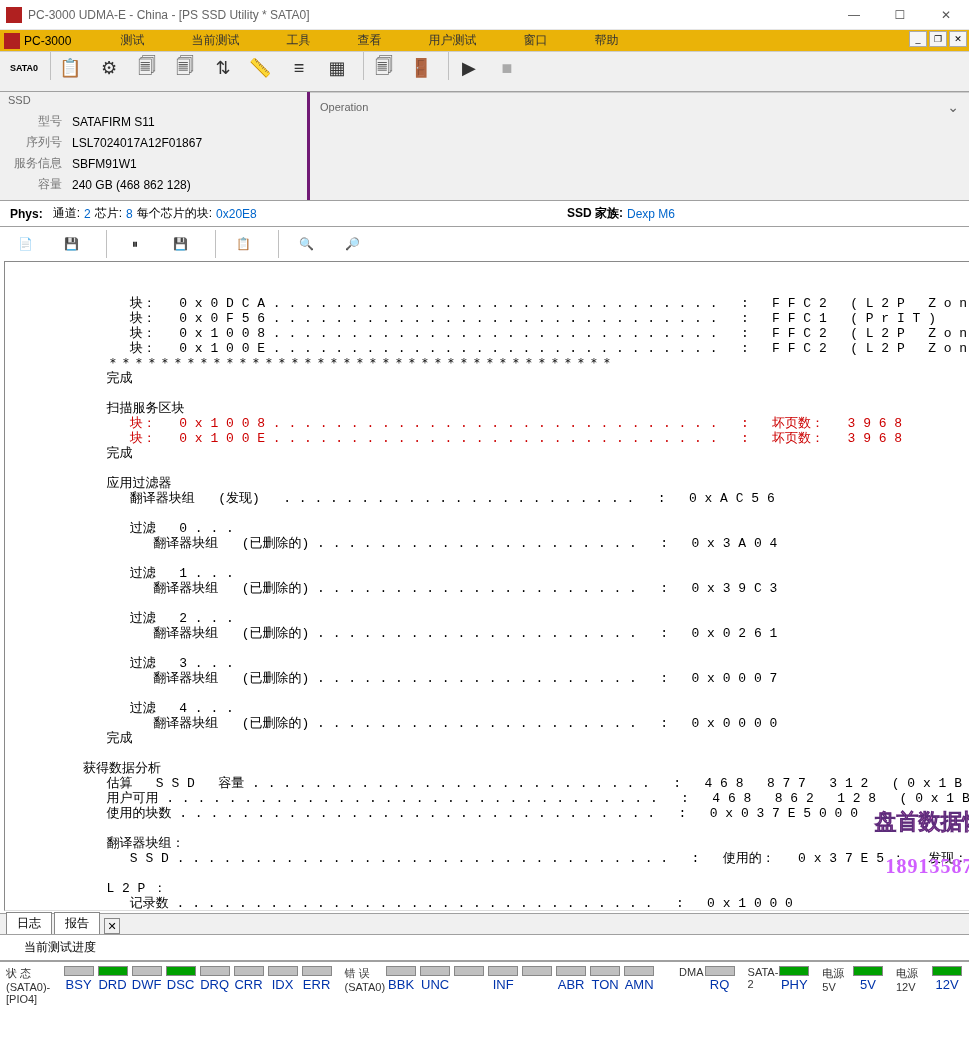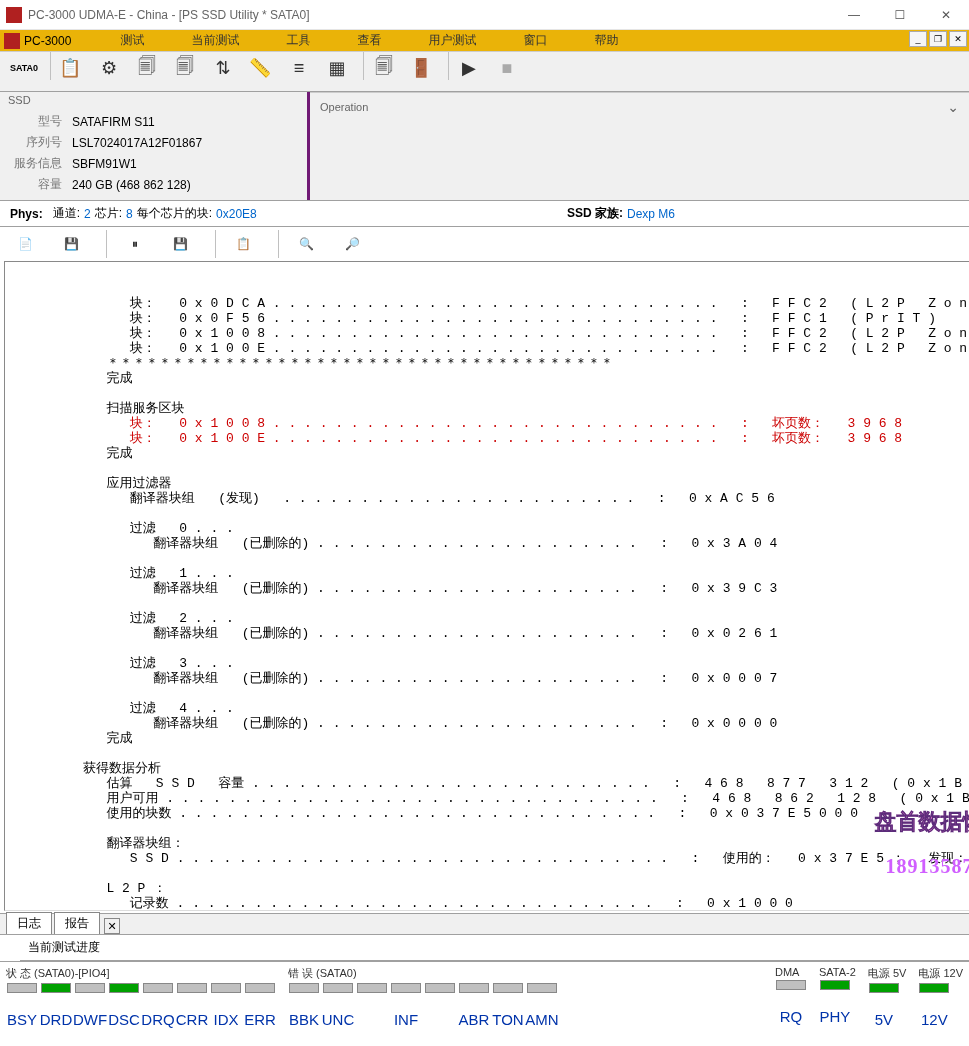--- a/index.html
+++ b/index.html
@@ -37,29 +37,29 @@
 .tool2 { display: flex; align-items: center; height: 34px; padding-left: 10px; gap: 8px; }
 .log-wrap { flex: 1; }
 .log-pane { border: 1px inset #ddd; height: 650px; overflow: auto; margin: 0 4px 2px 4px; padding: 4px 0 4px 0; font-family: "Courier New", monospace; font-size: 13px; line-height: 15px; white-space: pre; position: relative; }
 .red { color: #cc0000; }
 .watermark { position: absolute; right: 10px; bottom: 6px; text-align: right; font-family: "Microsoft YaHei"; pointer-events: none; }
 .wm1 { font-size: 22px; font-weight: bold; color: #ff7fd4; -webkit-text-stroke: 0.5px #5b2c7a; }
 .wm2 { font-size: 20px; font-weight: bold; color: #d05fff; letter-spacing: 1px; }
 .tabs { display: flex; align-items: flex-end; height: 22px; border-top: 1px solid #a0a0a0; border-bottom: 1px solid #a0a0a0; background: #f0f0f0; padding-left: 6px; }
 .tab { padding: 2px 10px; border: 1px solid #888; border-bottom: none; background: #fff; margin-right: 2px; font-size: 12px; }
 .tab-close { width: 16px; height: 16px; border: 1px solid #888; display: flex; align-items: center; justify-content: center; font-size: 11px; margin-left: 2px; }
-.progress-label { font-size: 12px; padding: 4px 8px; border-bottom: 1px solid #a0a0a0; height: 26px; margin-left: 20px; }
+.progress-label { font-size: 12px; padding: 4px 24px; border-bottom: 1px solid #a0a0a0; height: 26px; }
 .status-bar { display: flex; padding: 4px 6px; gap: 12px; border-top: 1px solid #a0a0a0; }
-.status-group { display: flex; flex-direction: column; }
+.status-group { display: flex; flex-direction: row; }
 .sg-label { font-size: 11px; color: #333; padding-bottom: 2px; }
 .leds { display: flex; gap: 2px; }
 .led { width: 32px; display: flex; flex-direction: column; align-items: center; }
 .led-box { width: 30px; height: 10px; border: 1px solid #888; background: #c0c0c0; }
 .led-on { background: #00a000; }
-.led-lbl { font-size: 15px; color: #0033aa; margin-top: 18px; }
+.led-lbl { font-size: 13px; color: #0033aa; margin-top: 1px; }
 .spacer { flex: 1; }
 </style>
 </head>
 <body>
 
 <div class="titlebar">
   <span class="titlebar-icon"></span>
   <span class="titlebar-text">PC-3000 UDMA-E - China - [PS SSD Utility * SATA0]</span>
   <div class="tb-btn">—</div>
   <div class="tb-btn">☐</div>

